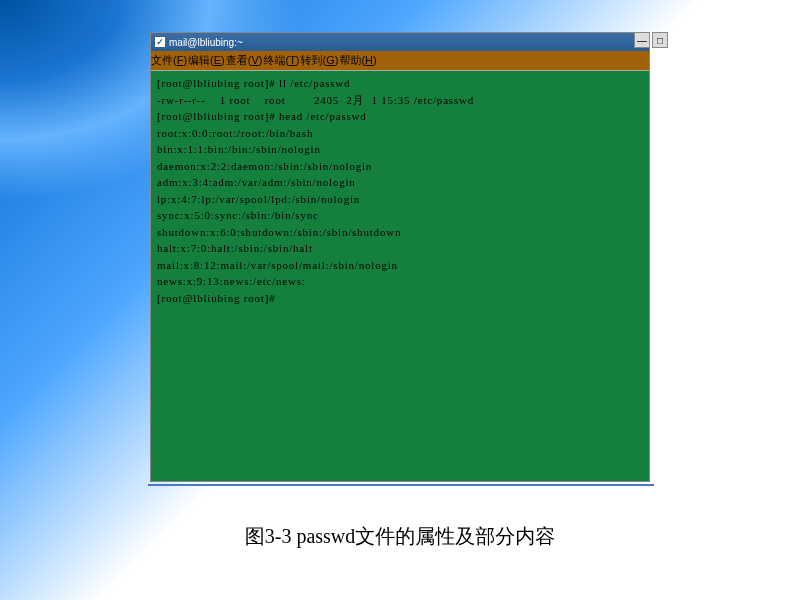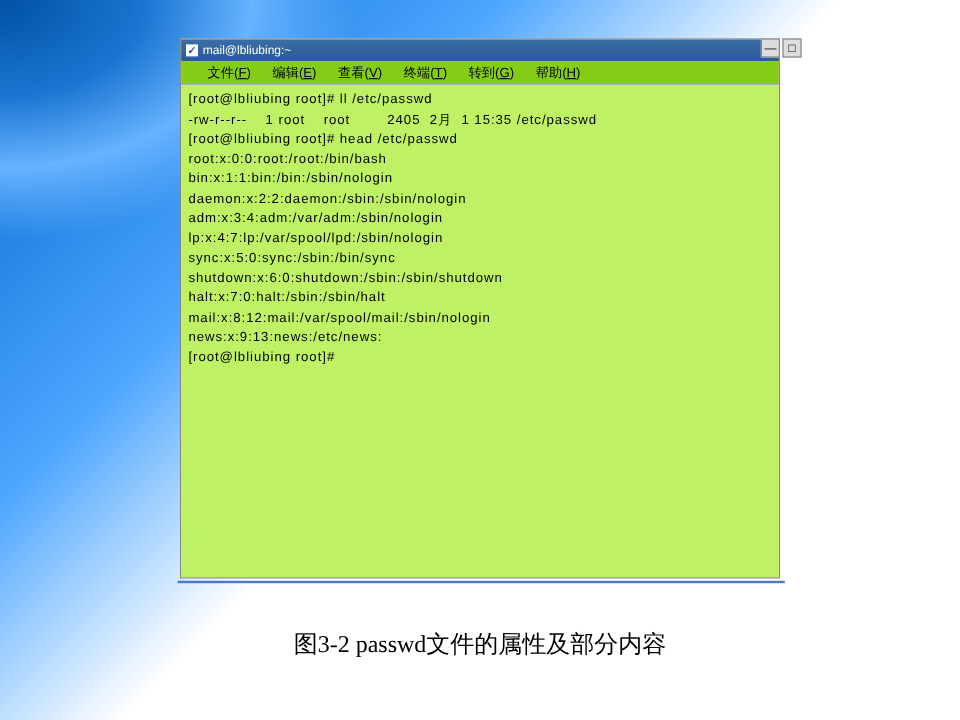--- a/index.html
+++ b/index.html
@@ -63,37 +63,37 @@
       height: 16px;
       background: #ddd;
       border: 1px solid #888;
       font-size: 10px;
       display: flex;
       align-items: center;
       justify-content: center;
       cursor: pointer;
     }
     .menubar {
-      background: #84cc16;
+      background: #a16207;
       border-bottom: 1px solid #aaa;
-      padding: 2px 22px;
+      padding: 2px 0;
       font-size: 11px;
       display: flex;
-      gap: 18px;
+      gap: 1px;
     }
     .menu-item {
       cursor: pointer;
     }
     .menu-item u {
       text-decoration: underline;
     }
     .terminal-content {
-      background: #bef264;
+      background: #15803d;
       padding: 4px 6px;
-      font-family: Liberation Sans, sans-serif;
+      font-family: Liberation Serif, serif;
       font-size: 11px;
       line-height: 1.5;
       letter-spacing: 0.8px;
       height: 410px;
       overflow: hidden;
       white-space: pre;
     }
     .caption {
       position: absolute;
       bottom: 50px;
@@ -149,13 +149,13 @@
 sync:x:5:0:sync:/sbin:/bin/sync
 shutdown:x:6:0:shutdown:/sbin:/sbin/shutdown
 halt:x:7:0:halt:/sbin:/sbin/halt
 mail:x:8:12:mail:/var/spool/mail:/sbin/nologin
 news:x:9:13:news:/etc/news:
 [root@lbliubing root]#</div>
 </div>
 
 <div class="blue-underline"></div>
 
-<div class="caption">图3-2  passwd文件的属性及部分内容</div>
+<div class="caption">图3-3  passwd文件的属性及部分内容</div>
 
 </body></html>

